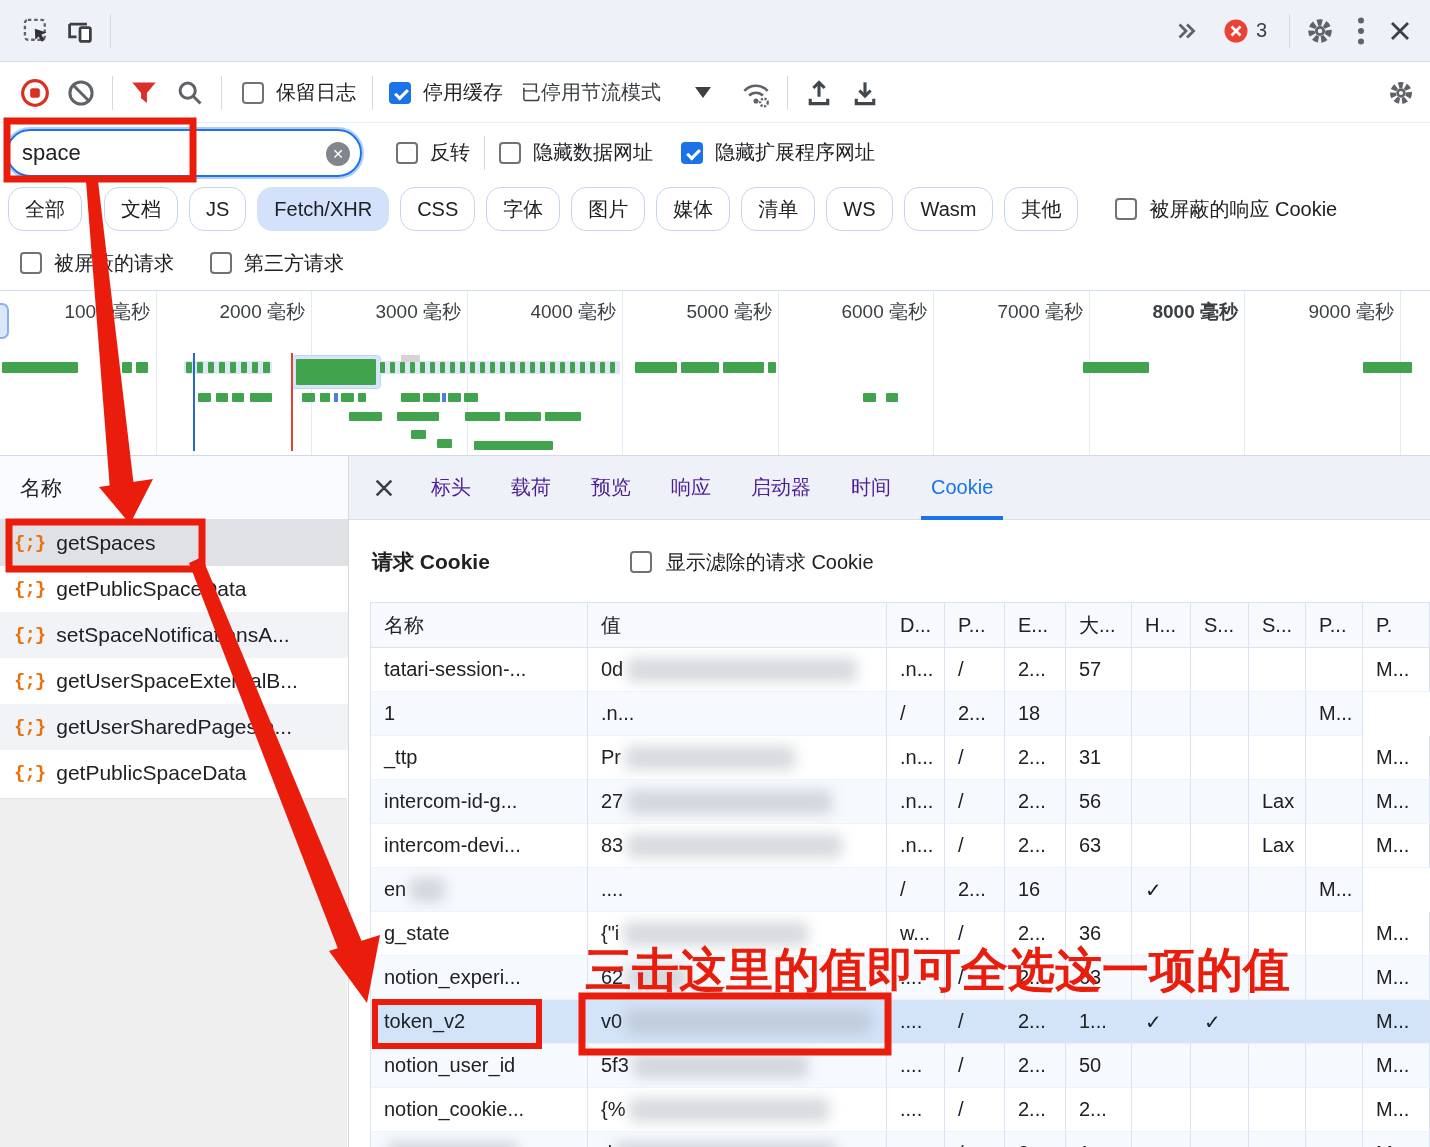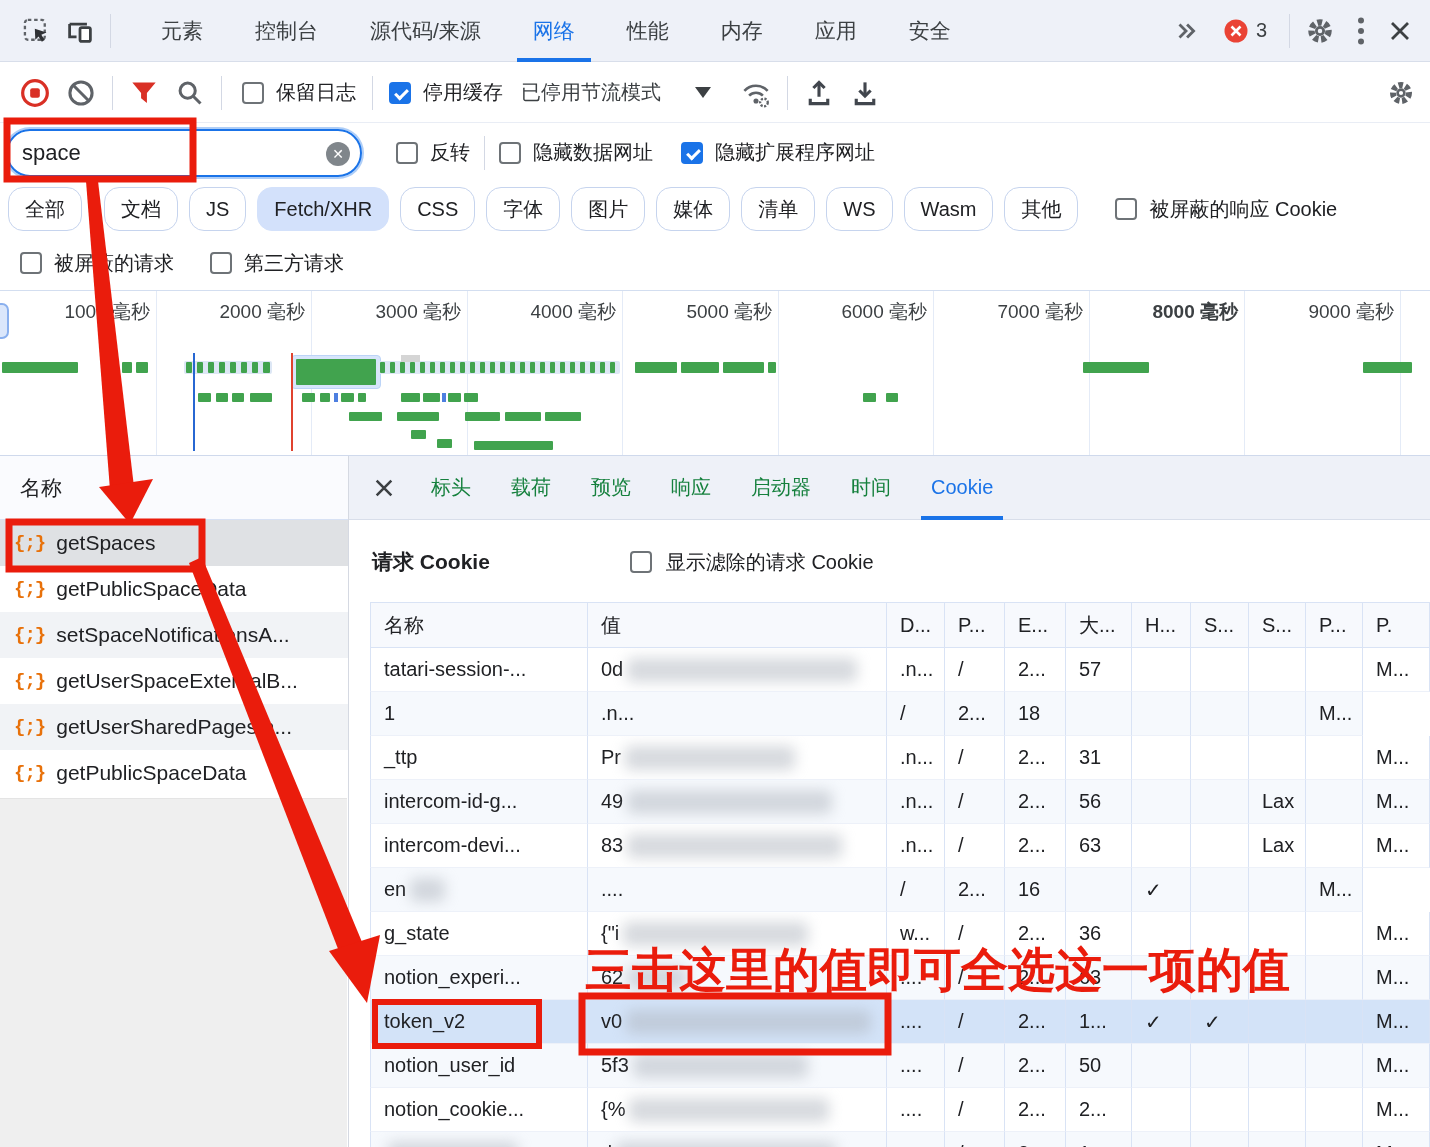--- a/index.html
+++ b/index.html
@@ -81,21 +81,21 @@
   .req-row { height:46px; display:flex; align-items:center; padding-left:14px; gap:11px; font-size:21px; }
   .req-row.alt { background:#f1f3f6; }
   .req-row.sel { background:#dfe1e4; }
   .fetchic { color:#e8710a; font-family:"Liberation Mono","DejaVu Sans Mono",monospace; font-weight:bold;
              font-size:19px; letter-spacing:-1px; flex:none; }
   .lp-fill { position:absolute; left:0; right:1px; top:342px; bottom:0; background:#efefef; border-top:1px solid #e4e4e4; }
 
   .rightpanel { position:absolute; left:349px; top:456px; width:1081px; height:691px; background:#fff; }
   .dt-bar { height:64px; background:#eef1f8; border-bottom:1px solid #d8deea; display:flex; align-items:center; }
   .dt-x { width:46px; height:46px; margin-left:12px; display:flex; align-items:center; justify-content:center; }
-  .dtab2 { display:flex; align-items:center; height:64px; padding:0 16px; font-size:20px; color:#15803d;
+  .dtab2 { display:flex; align-items:center; height:64px; padding:0 16px; font-size:20px; color:#4c1d95;
            position:relative; margin-left:8px; }
   .dtab2.sel { color:#1a73e8; }
   .dtab2.sel::after { content:""; position:absolute; left:6px; right:6px; bottom:0; height:4px; background:#1a73e8; }
   .sectionrow { position:absolute; left:23px; top:92px; display:flex; align-items:center; }
   .sectitle { font-size:21px; font-weight:bold; color:#202124; }
 
   
   .ctable { position:absolute; left:21px; top:146px; width:1060px; font-size:20px; }
   .c-row { display:grid; }
   .c-cell { height:44px; display:flex; align-items:center; padding-left:13px; border-right:1px solid #d9e3f5;
@@ -126,30 +126,20 @@
         </svg>
       </div>
       <div class="icbtn">
         <svg width="30" height="30" viewBox="0 0 26 26">
           <path d="M4 7 h15 M4 7 v11 h6" fill="none" stroke="#3c4043" stroke-width="2.4"></path>
           <rect x="13" y="10" width="9" height="12" rx="1.5" fill="#fff" stroke="#3c4043" stroke-width="2.4"></rect>
         </svg>
       </div>
     </div>
     <div class="vsep"></div>
-    <div class="dtabs">
-        <div class="dtab">元素</div>
-        <div class="dtab">控制台</div>
-        <div class="dtab">源代码/来源</div>
-        <div class="dtab sel">网络</div>
-        <div class="dtab">性能</div>
-        <div class="dtab">内存</div>
-        <div class="dtab">应用</div>
-        <div class="dtab">安全</div>
-      </div>
     <div class="tb-right">
       <div class="chev">
         <svg width="26" height="26" viewBox="0 0 24 24" fill="none" stroke="#5f6368" stroke-width="2.6">
           <path d="M6 6 L12 12 L6 18"></path>
             <path d="M13 6 L19 12 L13 18"></path>
         </svg>
       </div>
       <div class="errbadge">
         <svg width="26" height="26" viewBox="0 0 26 26">
           <circle cx="13" cy="13" r="11.5" fill="#ea4335"></circle>
@@ -510,21 +500,21 @@
           <div class="c-cell"></div>
           <div class="c-cell"></div>
           <div class="c-cell"></div>
           <div class="c-cell">M...</div>
         </div>
         <div class="c-row alt" style="grid-template-columns: 218px 299px 58px 60px 61px 66px 59px 58px 57px 57px 67px;">
           <div class="c-cell">
             <span>intercom-id-g...</span>
           </div>
           <div class="c-cell">
-            <span>49</span>
+            <span>27</span>
             <span class="blob" style="width: 205px;"></span>
           </div>
           <div class="c-cell">.n...</div>
           <div class="c-cell">/</div>
           <div class="c-cell">2...</div>
           <div class="c-cell">56</div>
           <div class="c-cell"></div>
           <div class="c-cell"></div>
           <div class="c-cell">Lax</div>
           <div class="c-cell"></div>

